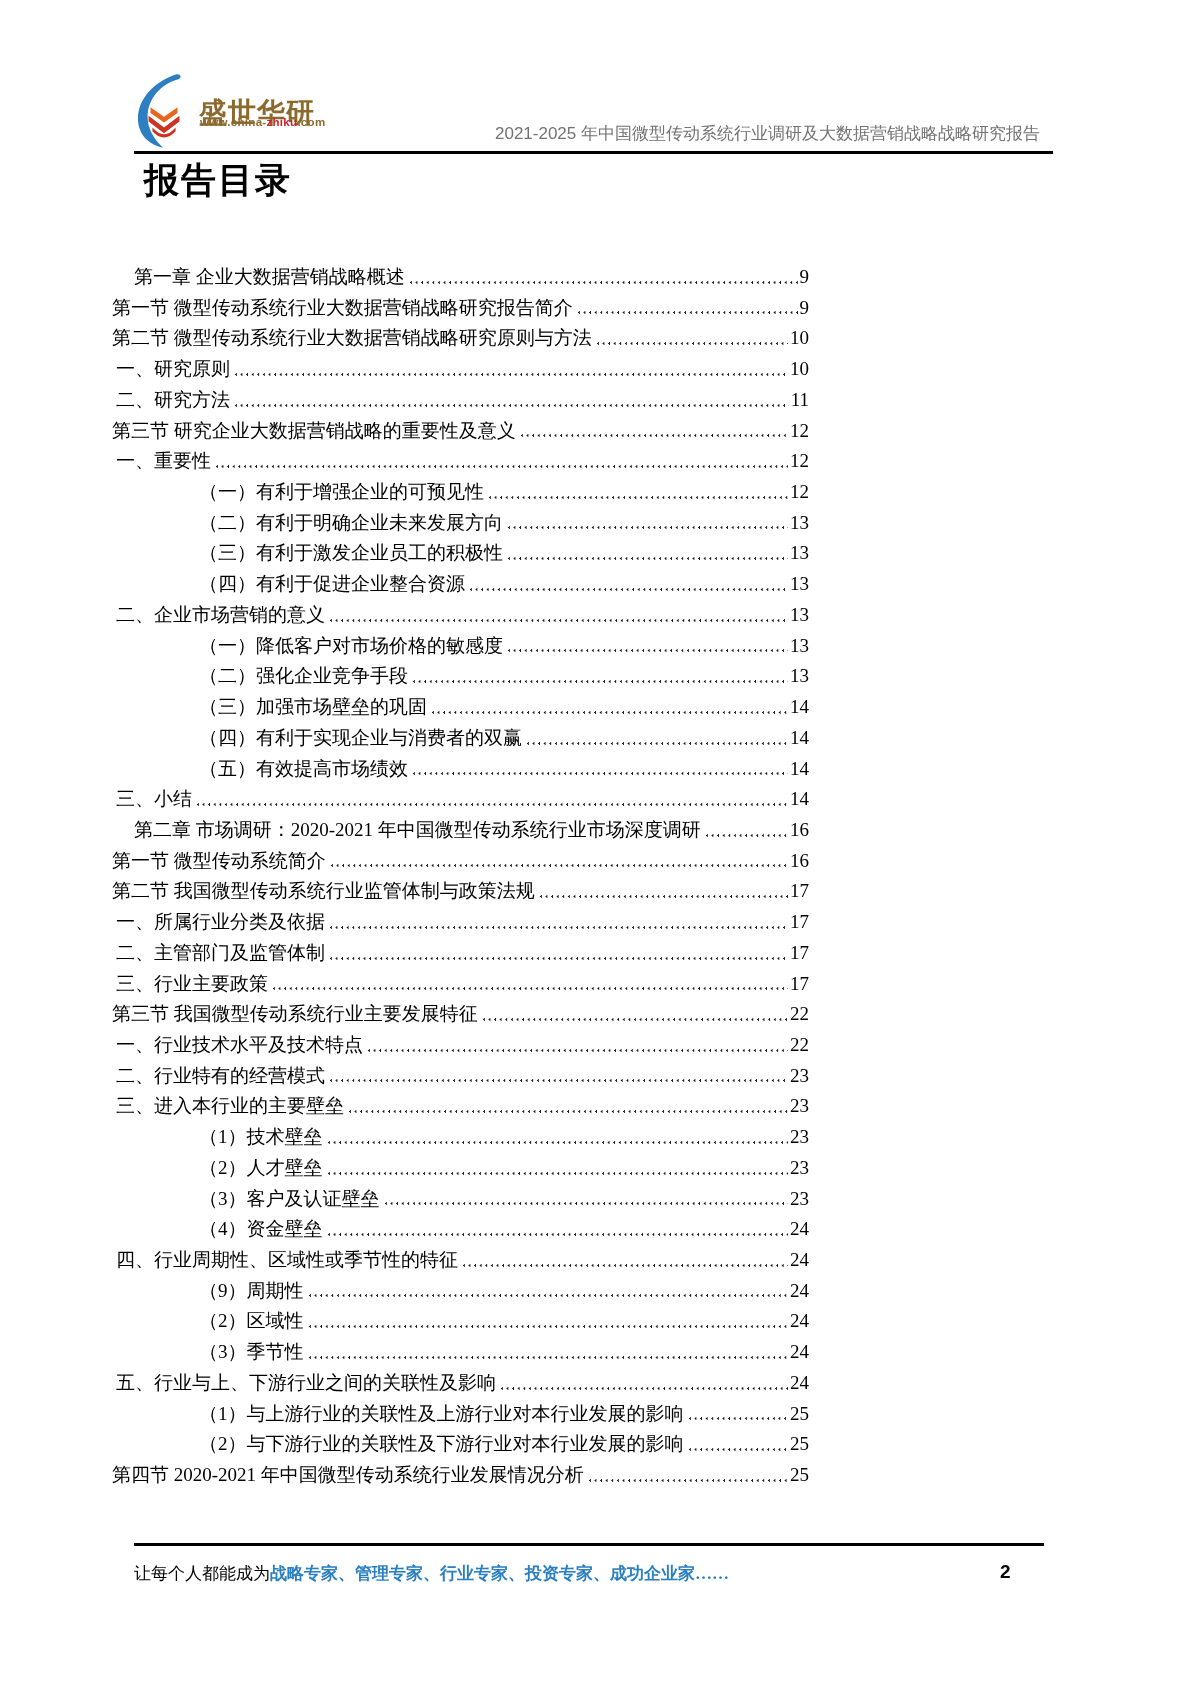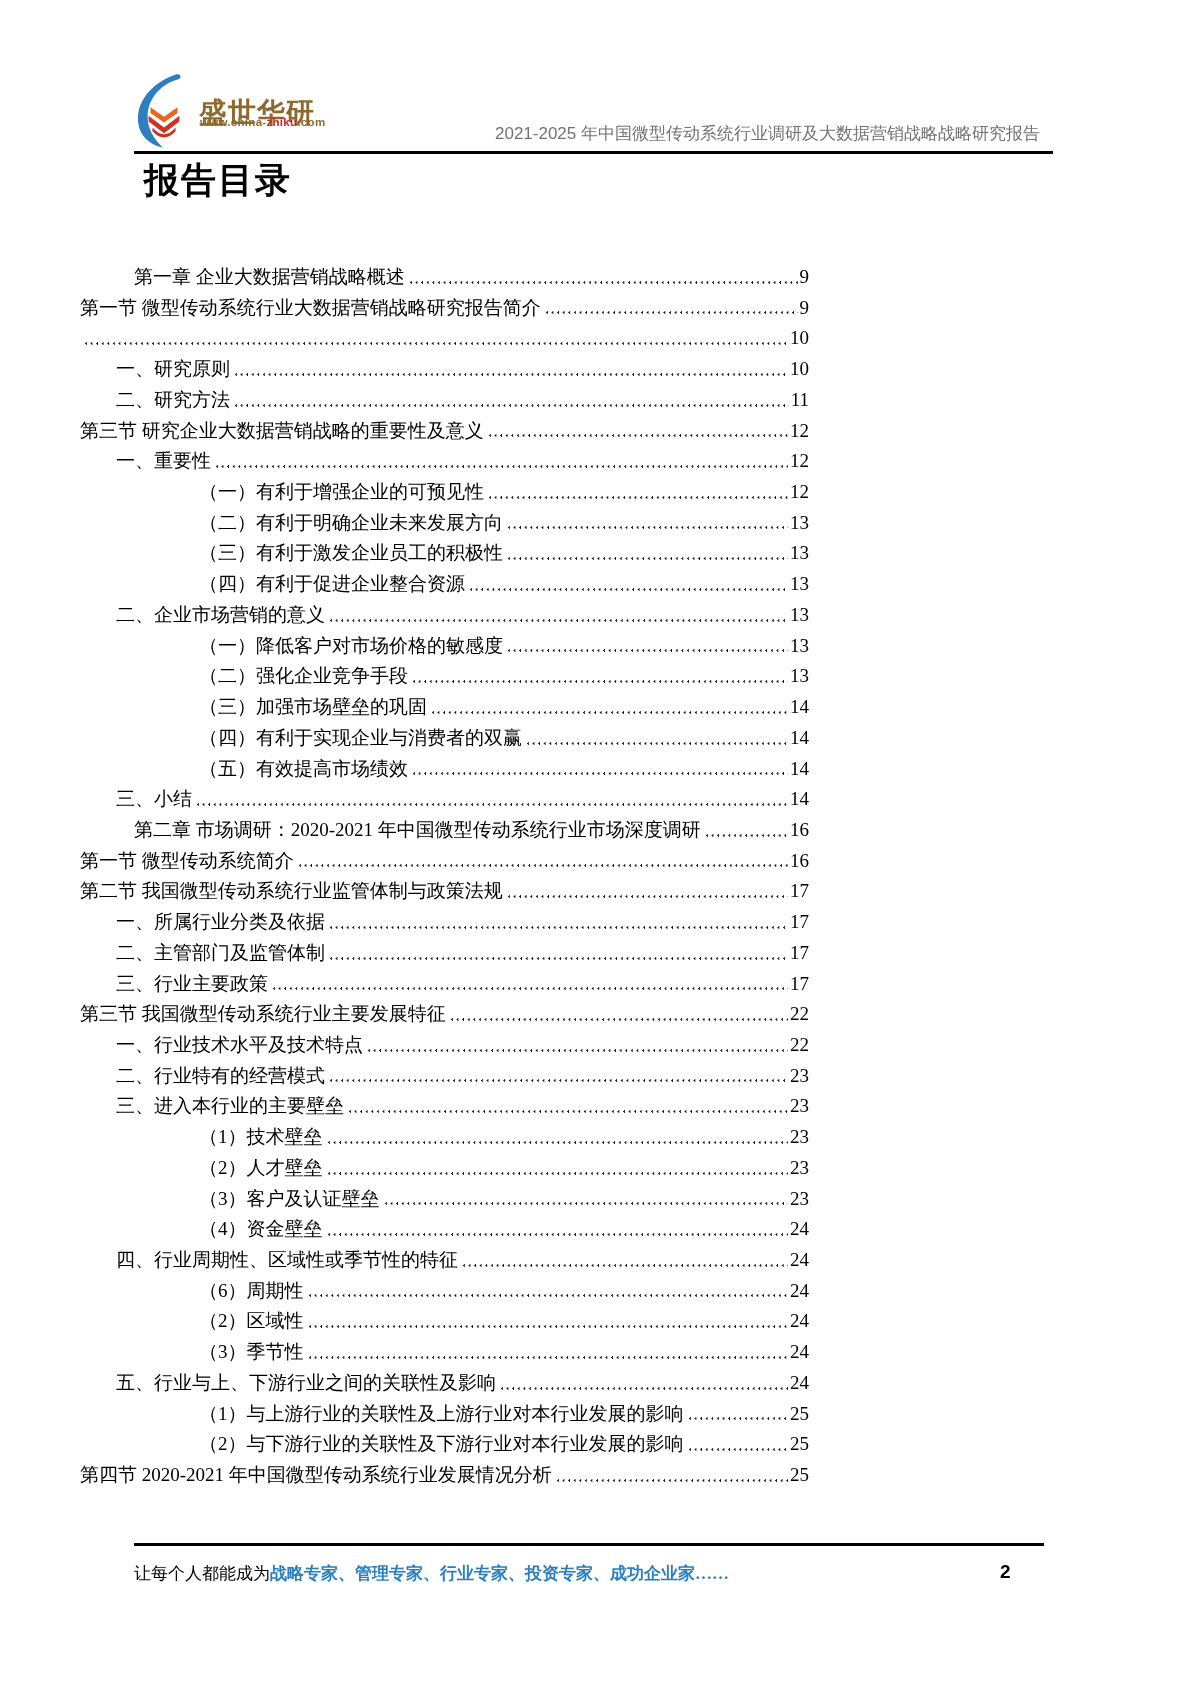--- a/index.html
+++ b/index.html
@@ -19,21 +19,21 @@
 
   
   .page-title { position:absolute; left:132px; top:157px; font-family:"Liberation Sans","DejaVu Sans",sans-serif;
                 font-weight:bold; font-size:35px; letter-spacing:2px; color:#000;margin-left:12px; }
 
   
   .toc { position:absolute; left:0; top:262px; width:953px; }
   .toc-row { display:flex; align-items:baseline; height:30.72px; font-size:19px; line-height:30.72px;
              padding-right:144px; white-space:nowrap; }
   .toc-row.level-0 { padding-left:134px; }
-  .toc-row.level-1 { padding-left:80px; }
+  .toc-row.level-1 { padding-left:112px; }
   .toc-row.level-2 { padding-left:116px; }
   .toc-row.level-3 { padding-left:199px; }
   .toc-label { flex:0 0 auto; }
   .toc-leader { flex:1 1 auto; align-self:flex-end; height:5px; margin:0 2px 8px 4px;
                 background-image:radial-gradient(circle 1.15px at 2px 2.5px, #1c1c1c 98%, rgba(0,0,0,0) 100%);
                 background-size:5.6px 5px; background-repeat:repeat-x; }
   .toc-page { flex:0 0 auto; }
 
   
   .footer-rule { position:absolute; left:134px; top:1543px; width:910px; height:3px; background:#000; }
@@ -63,20 +63,21 @@
       <span class="toc-label">第一章 企业大数据营销战略概述</span>
       <span class="toc-leader"></span>
       <span class="toc-page">9</span>
     </div>
     <div class="toc-row level-1">
       <span class="toc-label">第一节 微型传动系统行业大数据营销战略研究报告简介</span>
       <span class="toc-leader"></span>
       <span class="toc-page">9</span>
     </div>
     <div class="toc-row level-1">
+      <span class="toc-label">第二节 微型传动系统行业大数据营销战略研究原则与方法</span>
       <span class="toc-leader"></span>
       <span class="toc-page">10</span>
     </div>
     <div class="toc-row level-2">
       <span class="toc-label">一、研究原则</span>
       <span class="toc-leader"></span>
       <span class="toc-page">10</span>
     </div>
     <div class="toc-row level-2">
       <span class="toc-label">二、研究方法</span>
@@ -217,21 +218,21 @@
       <span class="toc-label">（4）资金壁垒</span>
       <span class="toc-leader"></span>
       <span class="toc-page">24</span>
     </div>
     <div class="toc-row level-2">
       <span class="toc-label">四、行业周期性、区域性或季节性的特征</span>
       <span class="toc-leader"></span>
       <span class="toc-page">24</span>
     </div>
     <div class="toc-row level-3">
-      <span class="toc-label">（6）周期性</span>
+      <span class="toc-label">（9）周期性</span>
       <span class="toc-leader"></span>
       <span class="toc-page">24</span>
     </div>
     <div class="toc-row level-3">
       <span class="toc-label">（2）区域性</span>
       <span class="toc-leader"></span>
       <span class="toc-page">24</span>
     </div>
     <div class="toc-row level-3">
       <span class="toc-label">（3）季节性</span>

